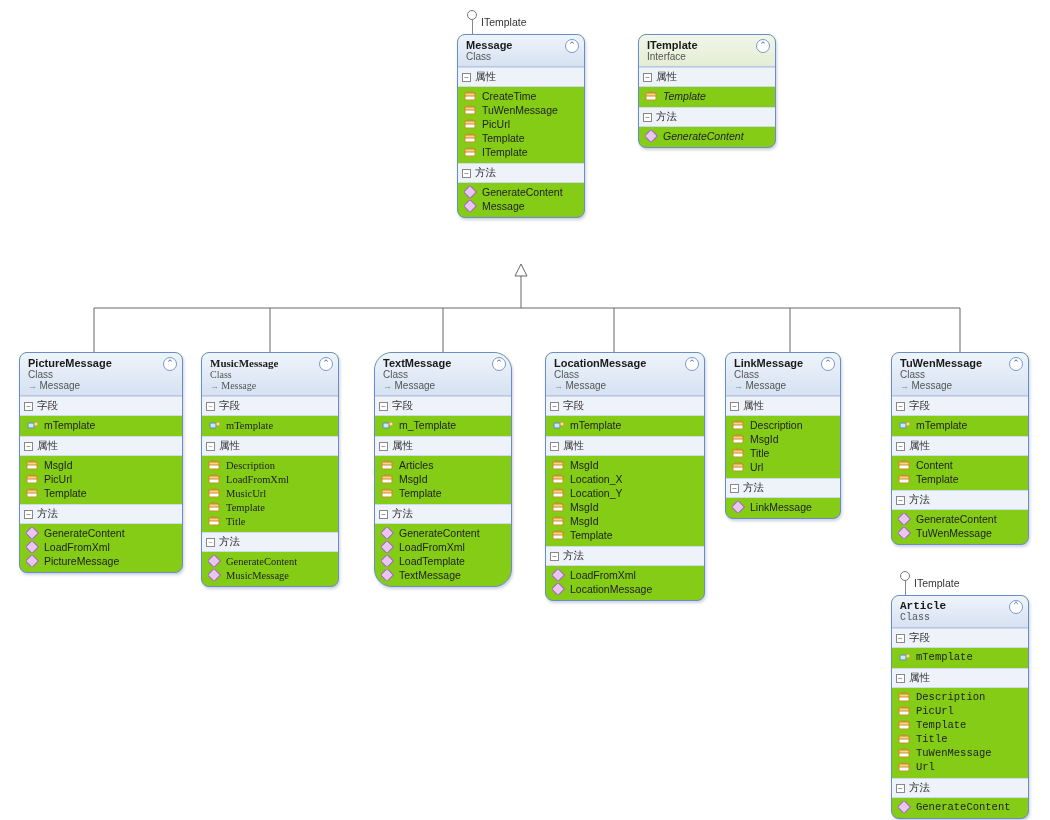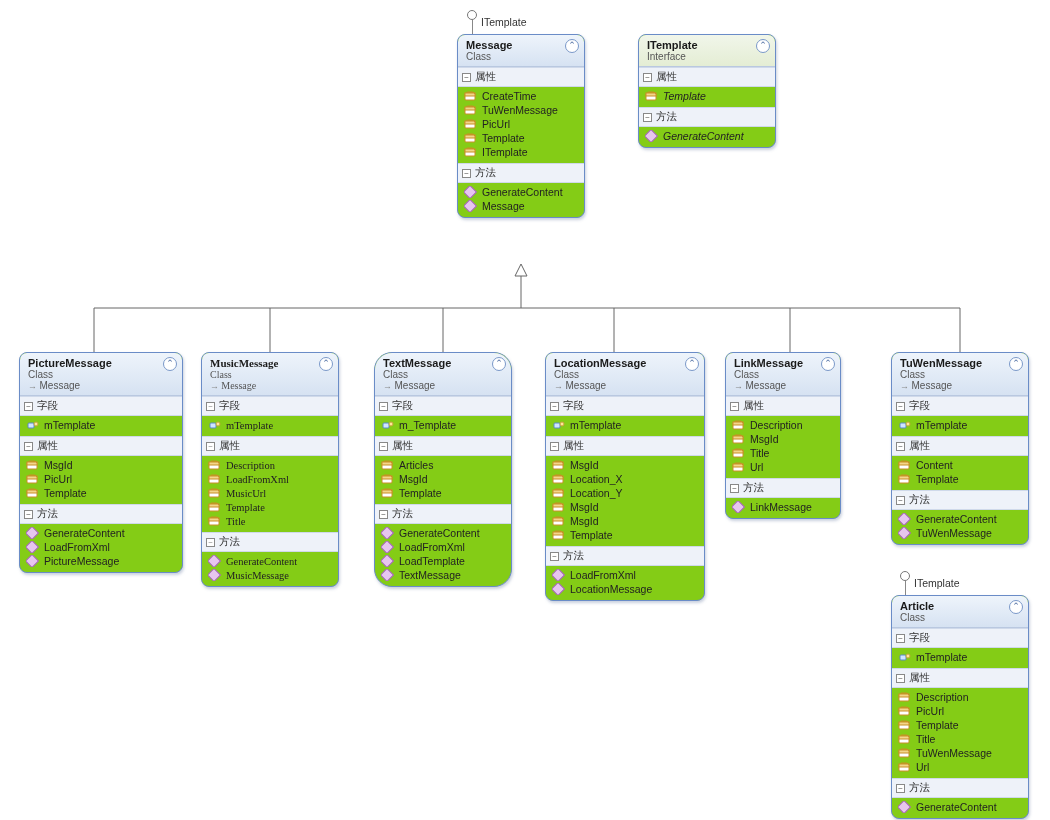--- a/index.html
+++ b/index.html
@@ -733,21 +733,21 @@
         <span class="ico">
           <svg width="14" height="12">
             <use href="#i-method"></use>
           </svg>
         </span>
         <span>TuWenMessage</span>
       </div>
   </div>
 </div>
 
-<div class="class-box" style="left:891px; top:595px; width:138px;">
+<div class="class-box" style="left:891px; top:595px; width:138px;font-family:Liberation Mono, monospace;">
   <div class="class-header">
     <div class="class-name">Article</div>
     <div class="class-stereo">Class</div>
     <div class="collapse-btn">⌃</div>
   </div>
   <div class="section-head">
       <span class="tog">−</span>
       <span>字段</span>
     </div>
   <div class="members">

